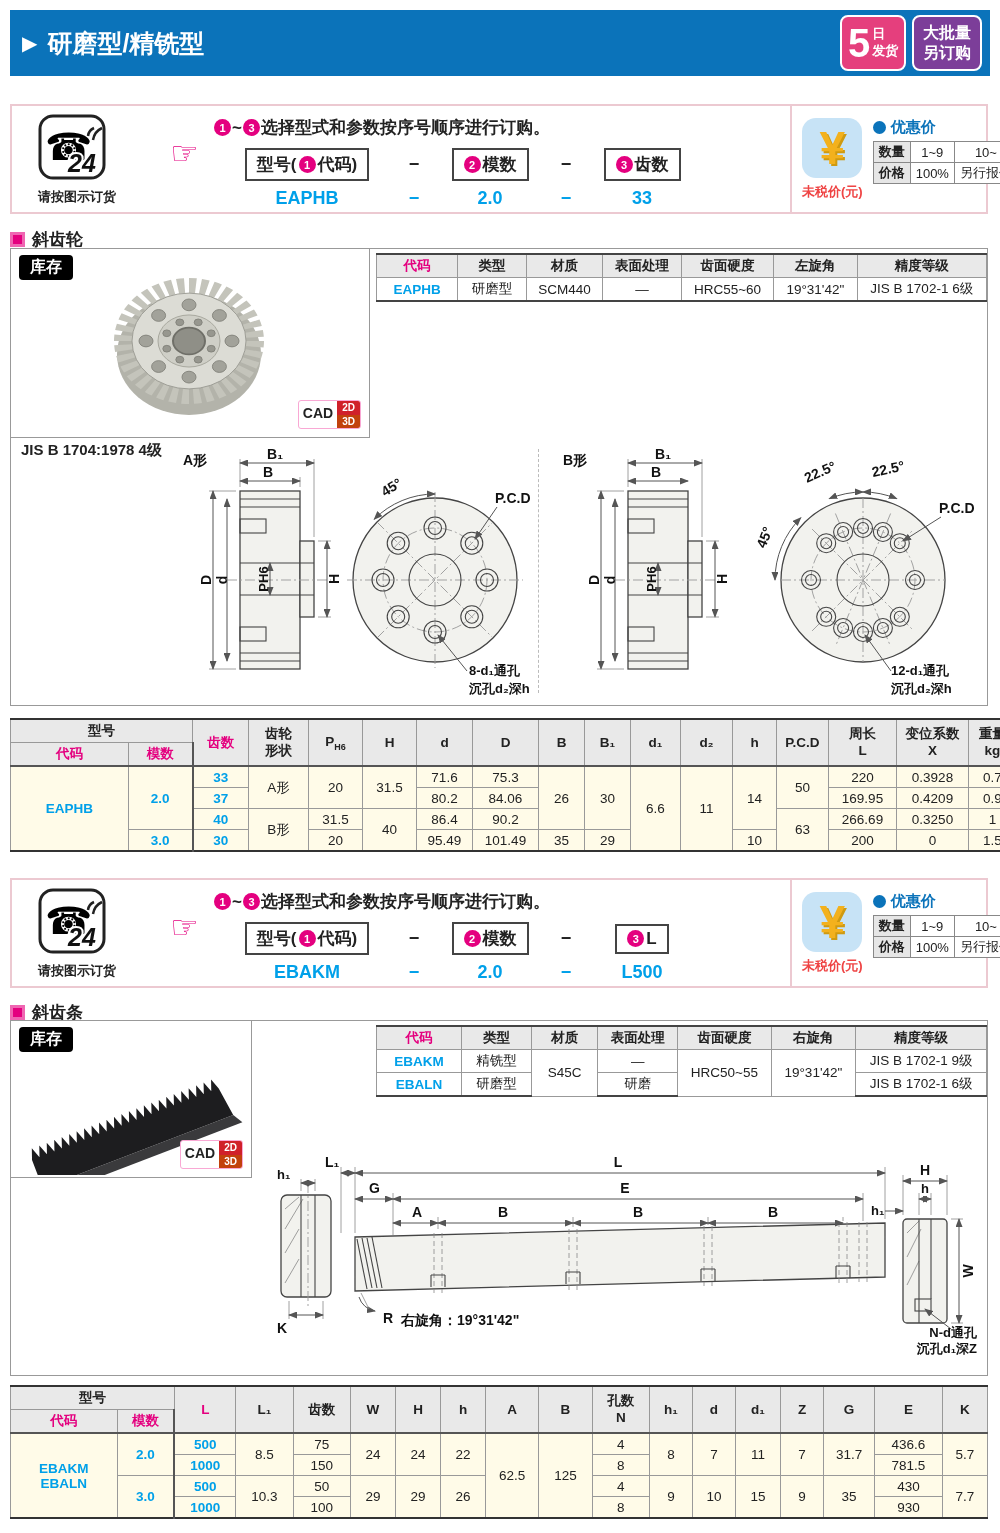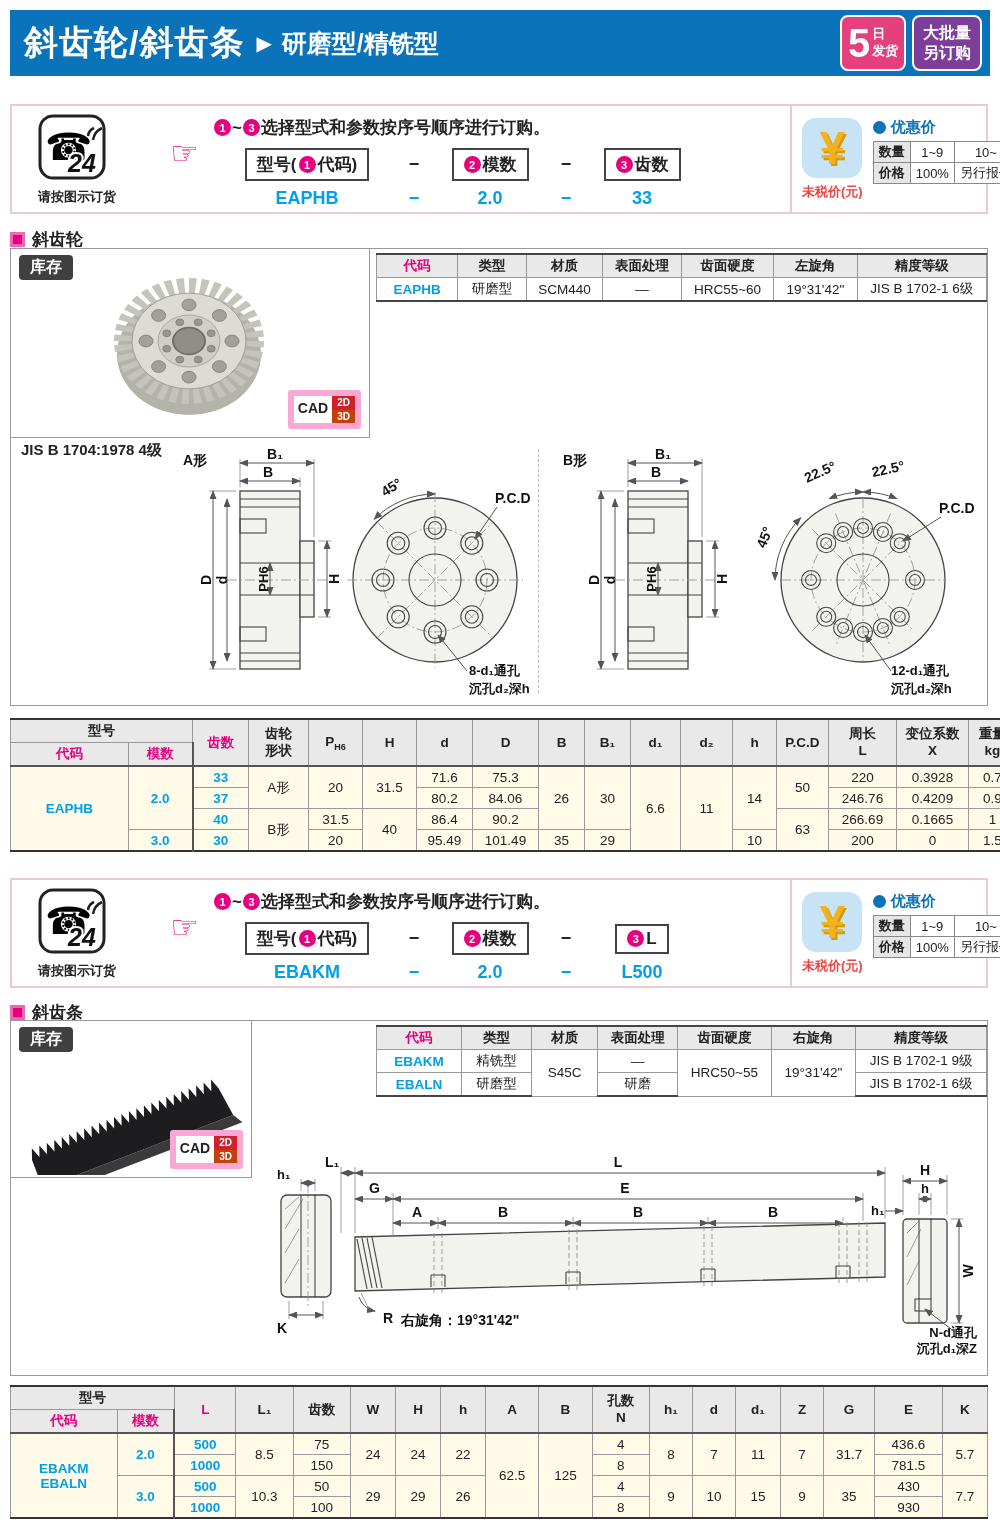--- a/index.html
+++ b/index.html
@@ -42,22 +42,22 @@
   .ptab td{border:1px solid #888;padding:1px 5px;text-align:center;background:#fff;white-space:nowrap;}
   .ptab .pl{background:#e6e6e6;font-weight:bold;}
 
   
   .sec-title{position:absolute;left:10px;display:flex;align-items:center;gap:7px;font-weight:bold;font-size:17px;}
   .sec-sq{width:15px;height:15px;background:#e4007f;box-shadow:inset 0 0 0 3px rgba(255,255,255,.4);}
 
   
   .gbox{position:absolute;left:10px;width:978px;border:1px solid #999;background:#fff;box-sizing:border-box;}
   .photo{position:absolute;left:0;top:0;border-right:1px solid #999;border-bottom:1px solid #999;background:#fff;}
-  .stock{position:absolute;left:8px;top:6px;background:#404040;color:#fff;font-weight:bold;font-size:16px;padding:2px 11px;border-radius:4px;z-index:2;}
-  .cadge{position:absolute;right:8px;bottom:8px;display:flex;align-items:stretch;border:6px solid #f9a8d4;background:#fff;border-radius:3px;overflow:hidden;}
+  .stock{position:absolute;left:8px;top:6px;background:#000000;color:#fff;font-weight:bold;font-size:16px;padding:2px 11px;border-radius:4px;z-index:2;}
+  .cadge{position:absolute;right:8px;bottom:8px;display:flex;align-items:stretch;border:1px solid #f9a8d4;background:#fff;border-radius:3px;overflow:hidden;}
   .cad-txt{font-weight:bold;font-size:14px;padding:4px 4px;}
   .cad-st{display:flex;flex-direction:column;font-size:10px;font-weight:bold;color:#fff;line-height:1.35;}
   .cad-2d{background:#d0202a;padding:0 5px;}
   .cad-3d{background:#c2410c;padding:0 5px;}
   .spec{position:absolute;left:365px;top:4px;border-collapse:collapse;font-size:13.5px;}
   .spec th,.spec td{border:1px solid #999;padding:2px 8px;text-align:center;white-space:nowrap;}
   .spec th{background:#e9e9e9;border-top:2px solid #444;}
   .spec tr:last-child td{border-bottom:2px solid #444;}
   .jis{position:absolute;left:10px;top:192px;font-weight:bold;font-size:15px;}
   .vdiv{position:absolute;left:527px;top:200px;height:244px;border-left:1px dashed #bbb;}
@@ -81,21 +81,20 @@
   .outn{stroke:#444;stroke-width:1.1;fill:none;}
   .lbl{font-size:14px;fill:#111;font-weight:bold;}
   .lbs{font-size:13px;fill:#111;font-weight:bold;}
 </style>
 </head>
 <body>
 
 <div class="page">
 
   <div class="banner">
-    <span class="banner-title">斜齿轮/斜齿条</span>
     <span class="banner-arrow">▶</span>
     <span class="banner-sub">研磨型/精铣型</span>
     <div class="badges">
       <div class="badge badge-pink">
         <span class="b5">5</span>
         <span class="bcol">
           <span>日</span>
           <span>发货</span>
         </span>
       </div>
@@ -488,34 +487,34 @@
         <td rowspan="3">14</td>
         <td rowspan="2">50</td>
         <td>220</td>
         <td>0.3928</td>
         <td>0.7</td>
       </tr>
       <tr>
         <td class="blue">37</td>
         <td>80.2</td>
         <td>84.06</td>
-        <td>246.76</td>
+        <td>169.95</td>
         <td>0.4209</td>
         <td>0.9</td>
       </tr>
       <tr>
         <td class="blue">40</td>
         <td rowspan="2">B形</td>
         <td>31.5</td>
         <td rowspan="2">40</td>
         <td>86.4</td>
         <td>90.2</td>
         <td rowspan="2">63</td>
         <td>266.69</td>
-        <td>0.1665</td>
+        <td>0.3250</td>
         <td>1</td>
       </tr>
       <tr>
         <td class="blue thickr">3.0</td>
         <td class="blue">30</td>
         <td>20</td>
         <td>95.49</td>
         <td>101.49</td>
         <td>35</td>
         <td>29</td>

